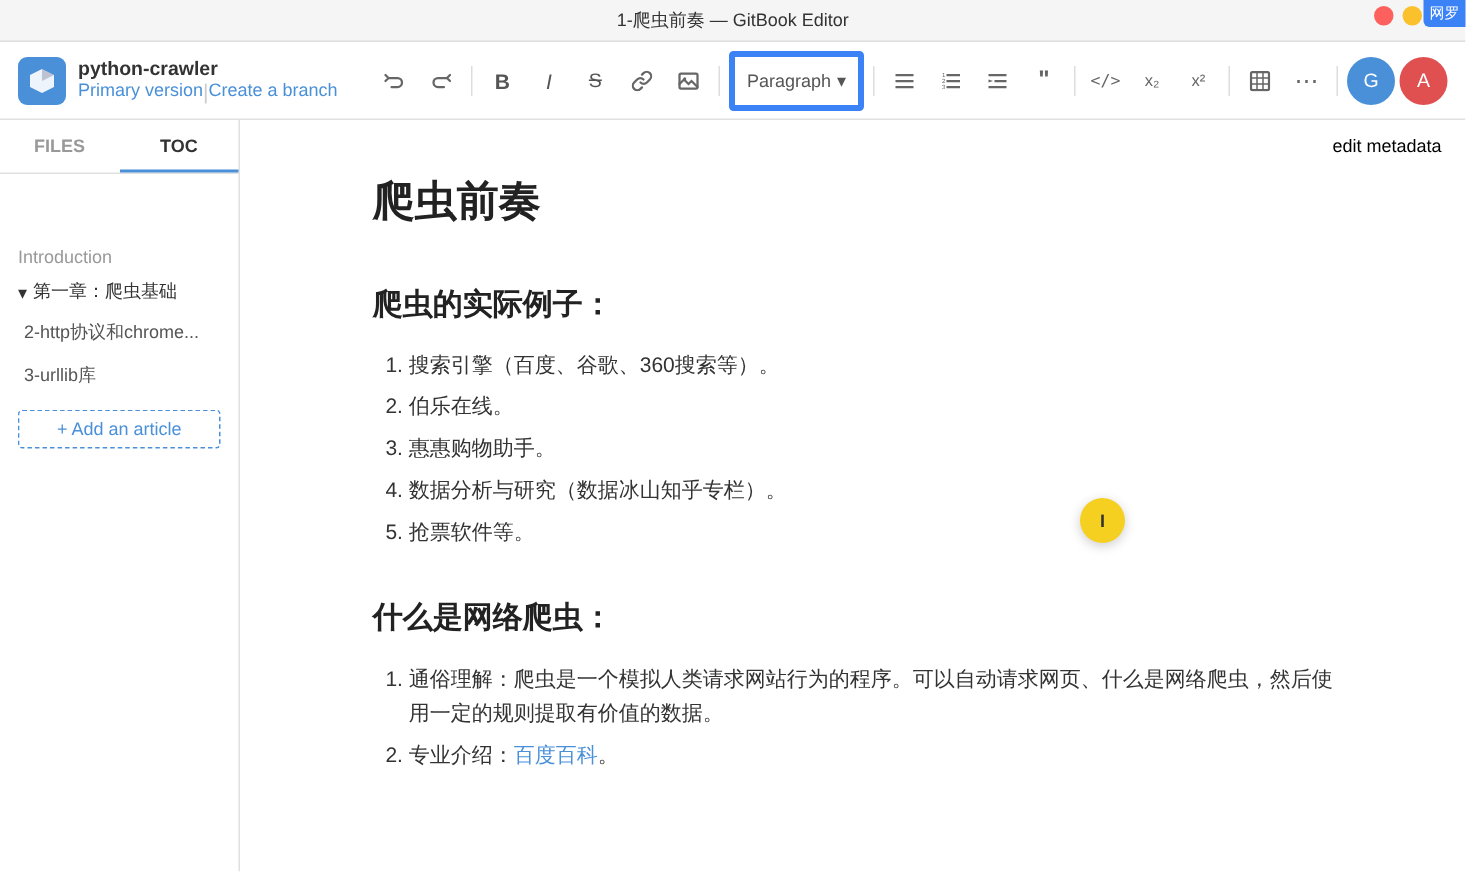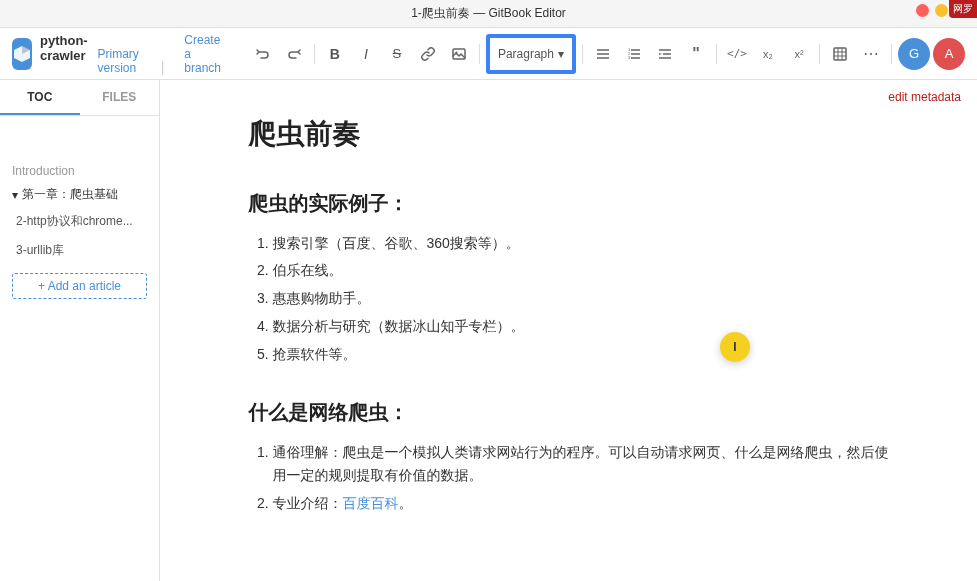--- a/index.html
+++ b/index.html
@@ -43,21 +43,21 @@
       margin-right: 12px;
       min-width: 140px;
     }
     #header .logo-icon {
       width: 32px; height: 32px;
       background: #4a90d9;
       border-radius: 6px;
       display: flex; align-items: center; justify-content: center;
       color: white; font-size: 16px; font-weight: bold;
     }
-    #header .logo-text { display: flex; flex-direction: row; }
+    #header .logo-text { display: flex; flex-direction: column; }
     #header .logo-name { font-weight: 600; font-size: 13px; color: #333; }
     #header .primary-version { font-size: 12px; color: #4a90d9; }
     #header .separator { color: #ccc; }
     #header .create-branch { font-size: 12px; color: #4a90d9; cursor: pointer; }
 
     
     #toolbar {
       display: flex;
       align-items: center;
       gap: 3px;
@@ -137,21 +137,21 @@
 
     
     #content {
       flex: 1;
       overflow-y: auto;
       background: #fff;
       position: relative;
     }
     #edit-metadata {
       position: absolute; top: 10px; right: 16px;
-      font-size: 12px; color: #b91c1c; cursor: pointer;
+      font-size: 12px; color: #000000; cursor: pointer;
     }
     #editor {
       max-width: 680px;
       margin: 30px auto;
       padding: 0 20px 60px;
       line-height: 1.7;
     }
     .doc-h1 { font-size: 28px; font-weight: 700; color: #222; margin-bottom: 20px; margin-top: 28px; }
     .doc-h2 { font-size: 20px; font-weight: 700; color: #222; margin: 28px 0 12px; }
     .doc-ol { padding-left: 24px; margin-bottom: 8px; }
@@ -162,21 +162,21 @@
       position: absolute; top: 252px; left: 560px;
       display: flex; align-items: center; justify-content: center;
       font-size: 12px; font-weight: bold; color: #333;
       box-shadow: 0 2px 8px rgba(0,0,0,0.2);
       z-index: 10;
     }
 
     
     .network-badge {
       position: absolute; top: 0; right: 0;
-      background: #b91c1c; color: white; font-size: 10px; padding: 2px 4px;
+      background: #3b82f6; color: white; font-size: 10px; padding: 2px 4px;
       border-radius: 0 0 0 4px; z-index: 100;
     }
   </style>
 </head>
 <body>
 
 <div id="titlebar">
   <div class="win-controls">
     <button class="win-btn close"></button>
     <button class="win-btn min"></button>
@@ -188,21 +188,21 @@
 <div id="header">
   <div class="logo-area">
     <div class="logo-icon">
       <svg width="20" height="20" viewBox="0 0 20 20">
         <polygon points="10,2 18,6 18,14 10,18 2,14 2,6" fill="white" opacity="0.9"></polygon>
         <polygon points="10,2 18,6 10,10" fill="rgba(0,0,50,0.2)"></polygon>
       </svg>
     </div>
     <div class="logo-text">
       <span class="logo-name">python-crawler</span>
-      <span style="display:flex;gap:20px;align-items:flex-end">
+      <span style="display:flex;gap:0;align-items:flex-start">
         <span class="primary-version">Primary version</span>
         <span class="separator">|</span>
         <span class="create-branch">Create a branch</span>
       </span>
     </div>
   </div>
 
   <div id="toolbar">
     <button class="tb-btn">
       <svg width="14" height="14" viewBox="0 0 14 14">
@@ -283,22 +283,22 @@
     <div class="tb-divider"></div>
     <div class="tb-avatar">G</div>
     <div class="tb-avatar2">A</div>
   </div>
 </div>
 
 <div id="main">
 
   <div id="sidebar">
     <div id="sidebar-tabs">
+      <div class="sidebar-tab">FILES</div>
       <div class="sidebar-tab active">TOC</div>
-      <div class="sidebar-tab">FILES</div>
     </div>
     <div id="sidebar-content">
       <div class="sidebar-section-title">Introduction</div>
       <div class="sidebar-chapter">
         <span>▾</span>
         <span>第一章：爬虫基础</span>
       </div>
       <div class="sidebar-item">2-http协议和chrome...</div>
       <div class="sidebar-item">3-urllib库</div>
       <div class="add-article">+ Add an article</div>

